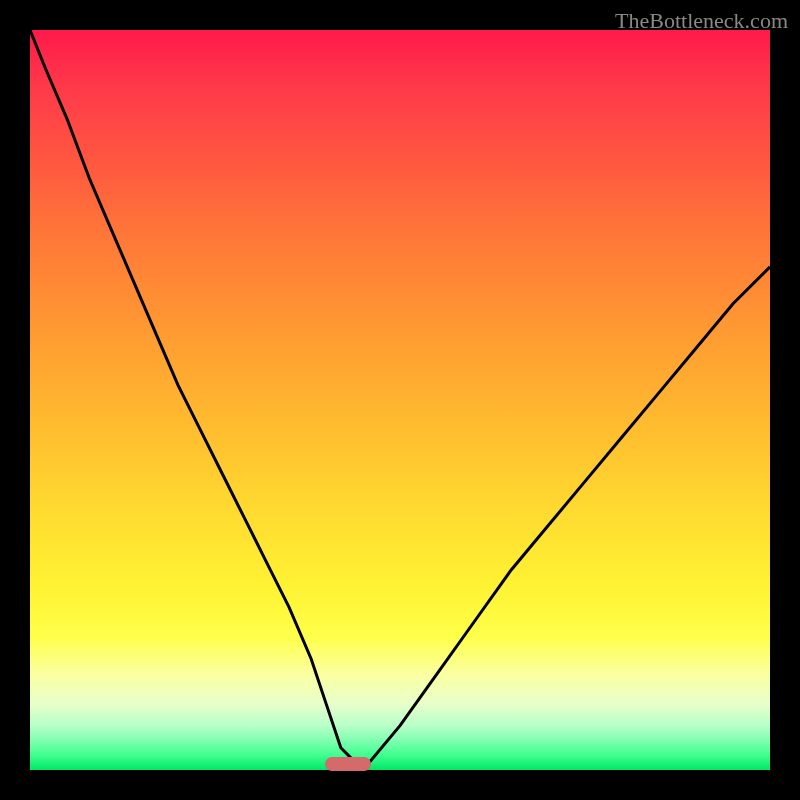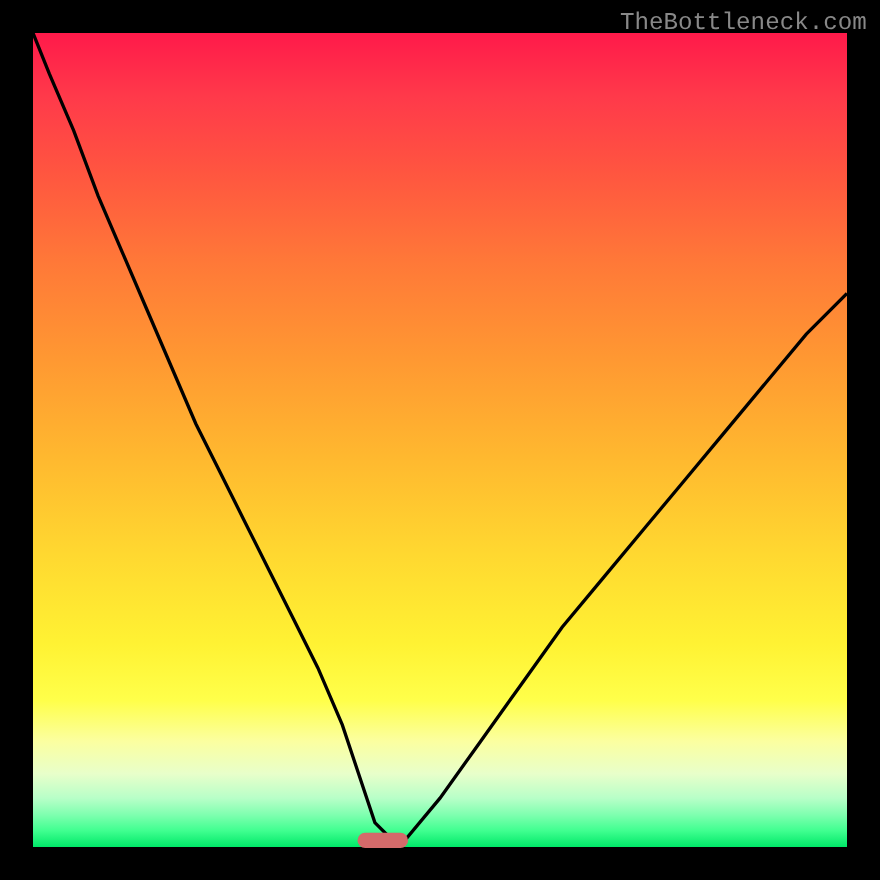--- a/index.html
+++ b/index.html
@@ -12,21 +12,21 @@
       height: 800px;
       background: #000;
       position: relative;
       overflow: hidden;
     }
     .watermark {
       position: absolute;
       top: 8px;
       right: 12px;
       color: #888;
-      font-family: Liberation Mono, monospace;
+      font-family: Liberation Serif, serif;
       font-size: 22px;
       z-index: 10;
     }
     .chart-area {
       position: absolute;
       left: 30px;
       top: 30px;
       width: 740px;
       height: 740px;
       background: linear-gradient(to bottom,

